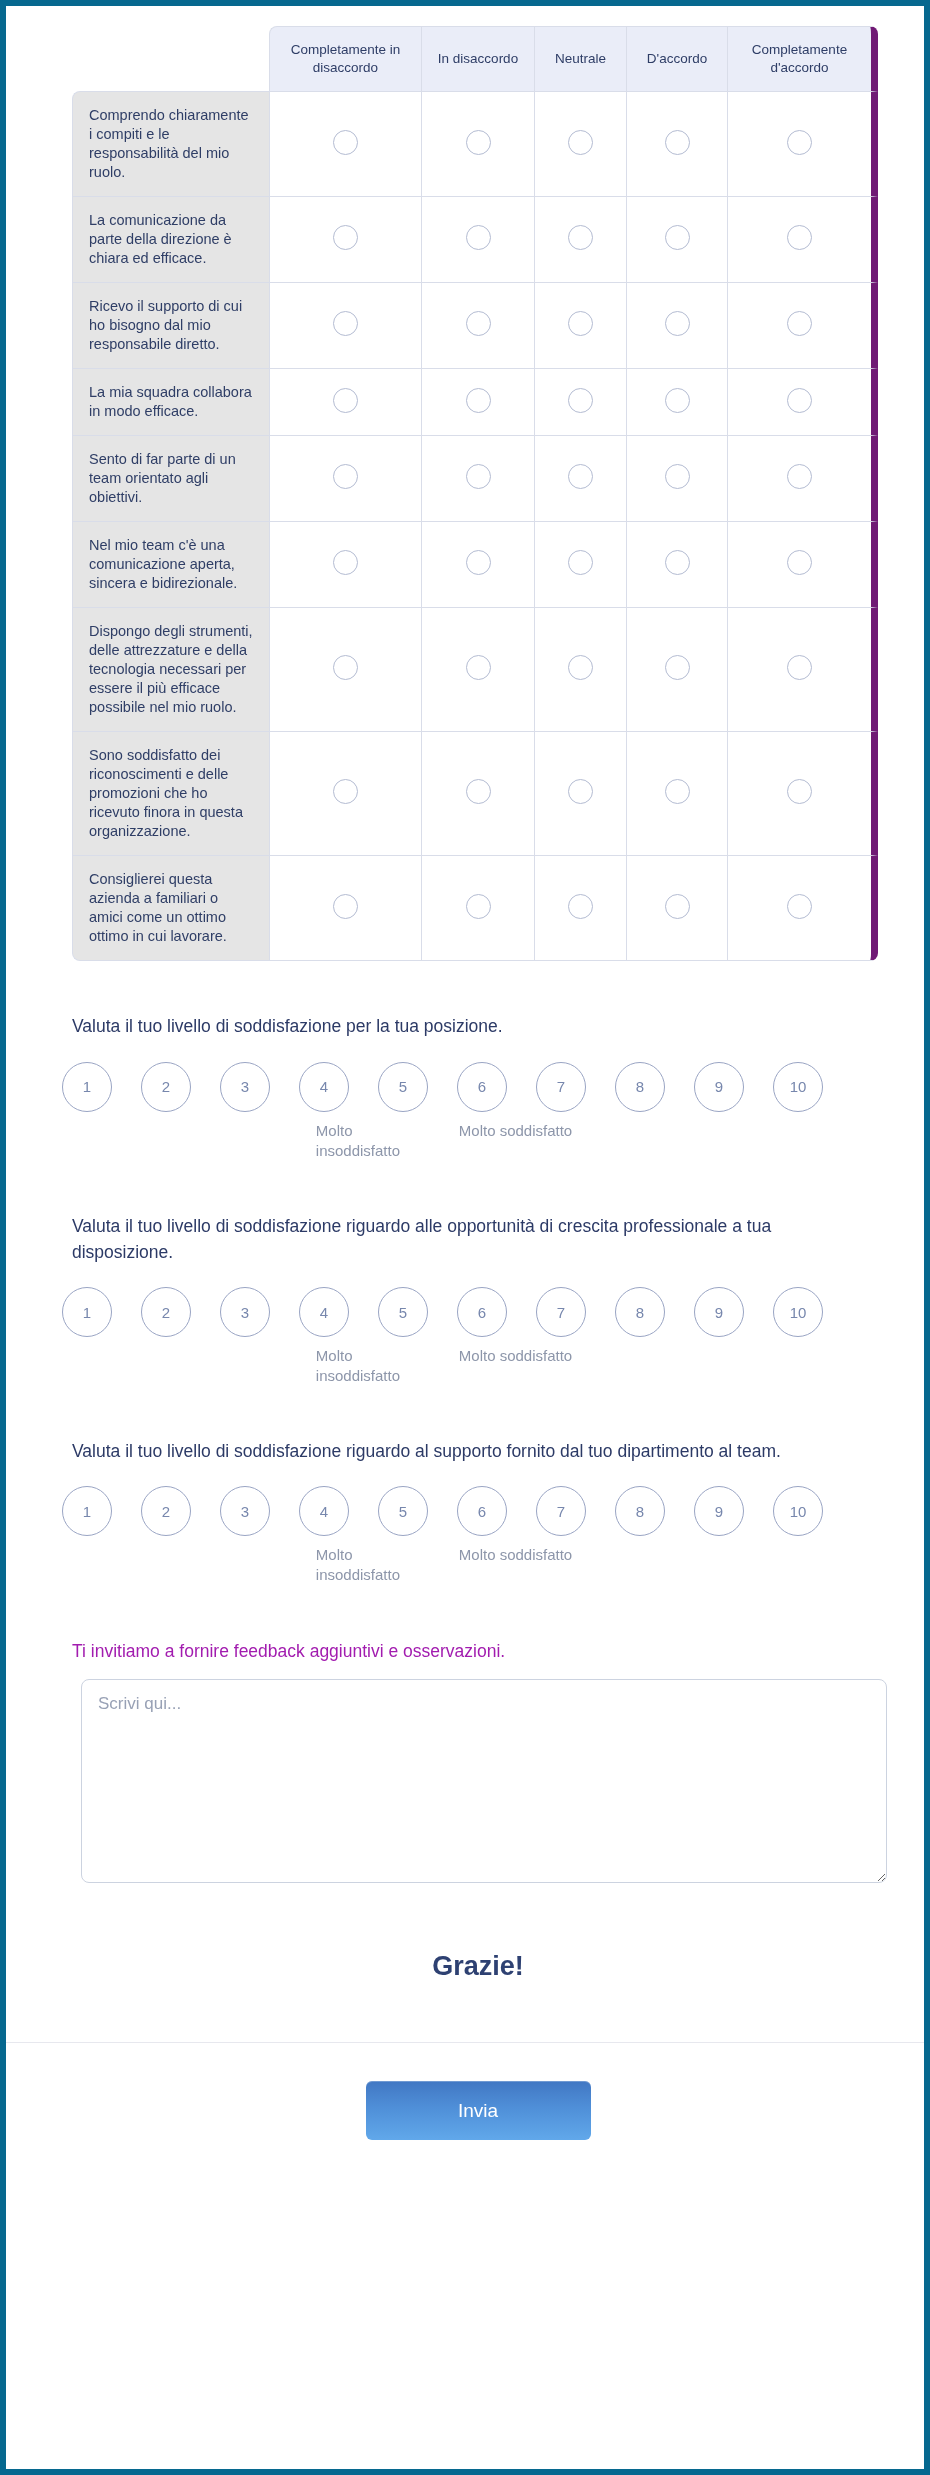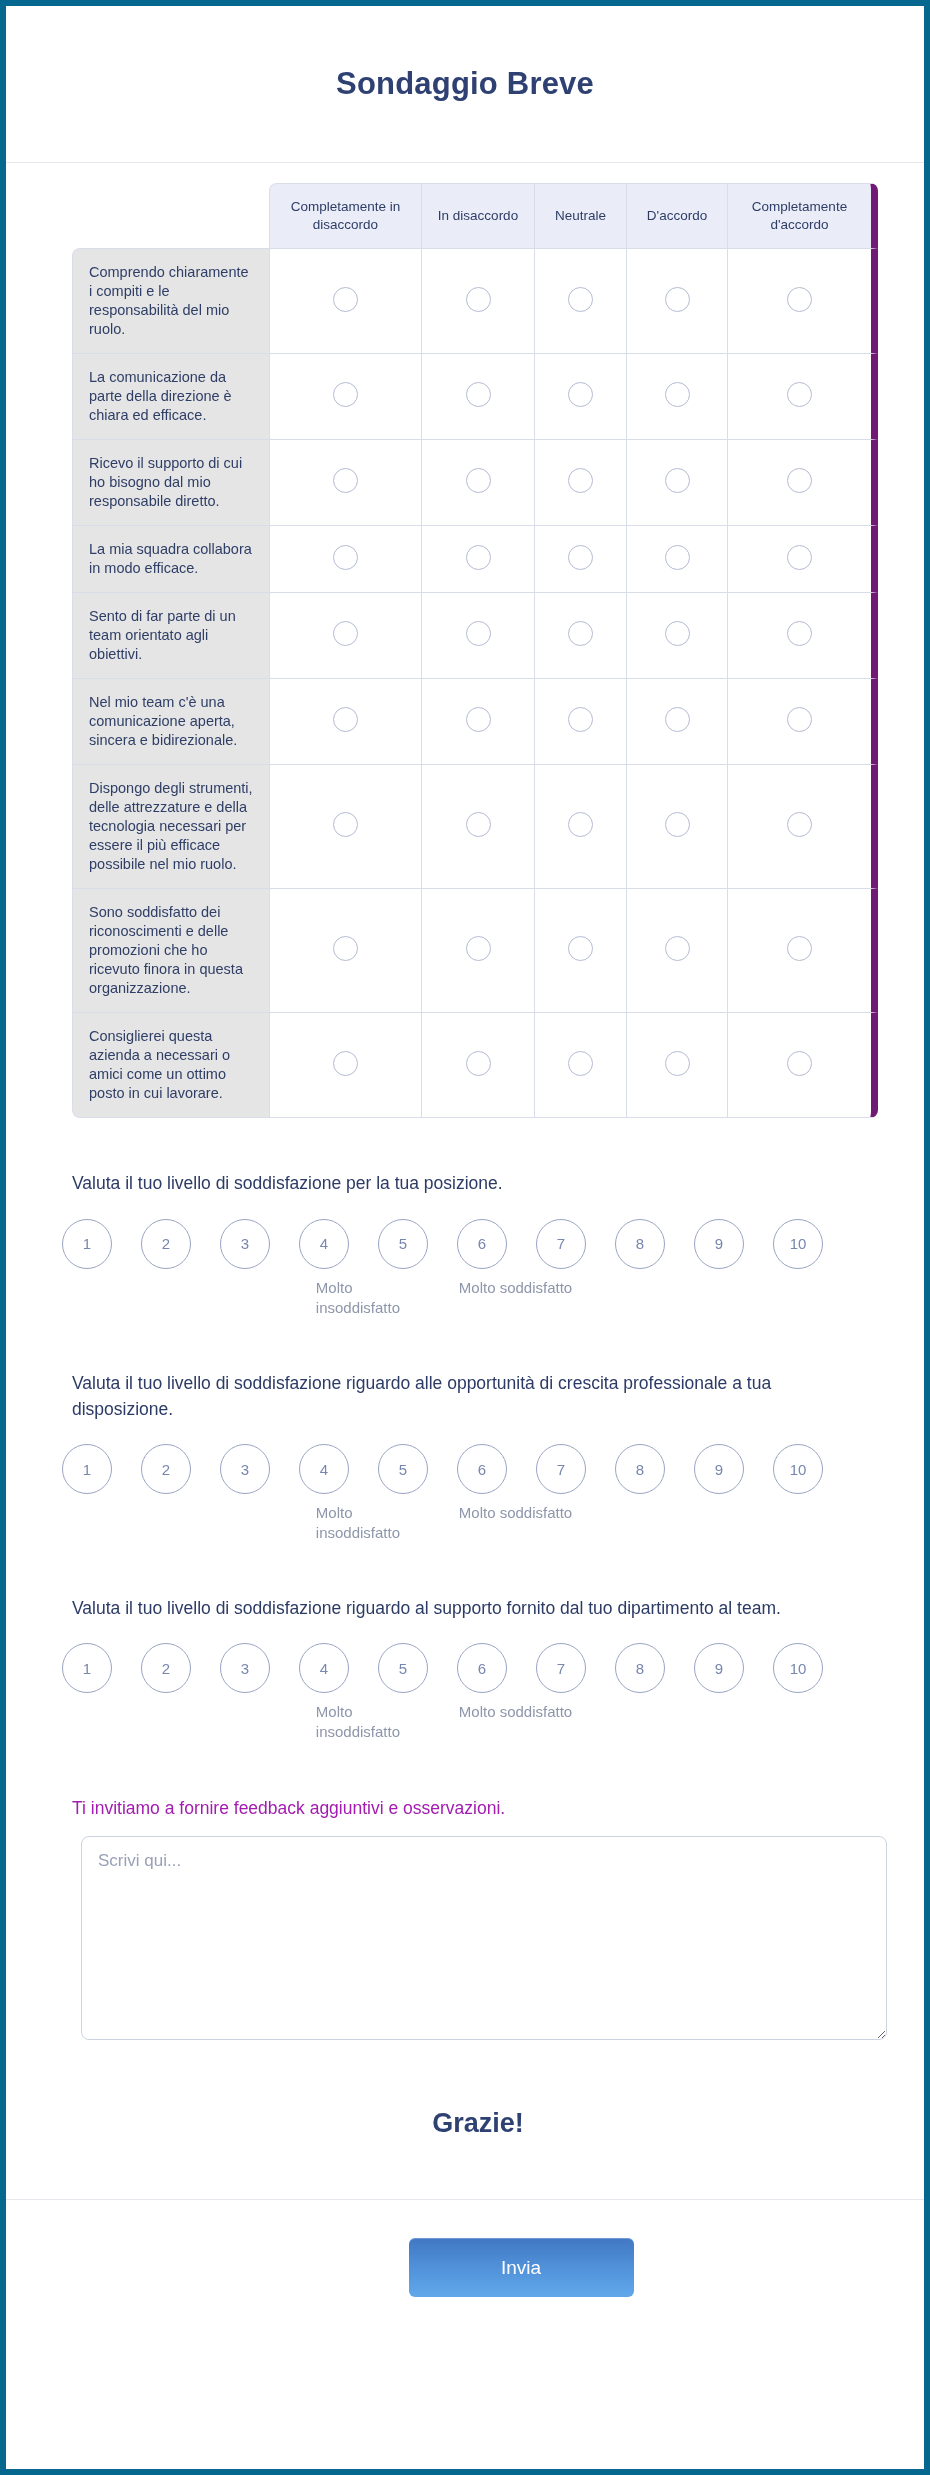--- a/index.html
+++ b/index.html
@@ -86,37 +86,34 @@
   }
   textarea.feedback::placeholder{color:#98a1b5;}
   
   .thanks{
     text-align:center;font-size:27px;font-weight:bold;color:#2e4172;
     margin-top:64px;
   }
   .footer-divider{
     border-top:1px solid #e7e8ee;margin-top:60px;
   }
-  .footer{padding-top:38px;display:flex;justify-content:flex-end;}
+  .footer{padding-top:38px;display:flex;justify-content:center;}
   .footer-inner{width:806px;margin-left:26px;display:flex;justify-content:center;}
   .submit-btn{
     width:225px;height:59px;border:none;border-radius:6px;cursor:pointer;
     background:linear-gradient(180deg,#4177c3 0%,#4f8fd8 45%,#61a8ea 100%);
     color:#ffffff;font-size:19px;font-family:"Liberation Sans","DejaVu Sans",sans-serif;
     box-shadow:inset 0 1px 0 rgba(255,255,255,.25);
   }
 </style>
 </head>
 <body>
 
 <div class="card">
 
-  <div class="title-band">
-    <div class="page-title">Sondaggio Breve</div>
-  </div>
 
   <div class="content">
 
 
     <table class="matrix">
       <colgroup>
         <col class="c-label">
           <col class="c1">
           <col class="c2">
           <col class="c3">
@@ -190,21 +187,21 @@
       </tr>
       <tr>
         <td class="row-label">Sono soddisfatto dei riconoscimenti e delle promozioni che ho ricevuto finora in questa organizzazione.</td>
         <td class="radio-cell"><span class="radio"></span></td>
         <td class="radio-cell"><span class="radio"></span></td>
         <td class="radio-cell"><span class="radio"></span></td>
         <td class="radio-cell"><span class="radio"></span></td>
         <td class="radio-cell"><span class="radio"></span></td>
       </tr>
       <tr class="last">
-        <td class="row-label">Consiglierei questa azienda a necessari o amici come un ottimo posto in cui lavorare.</td>
+        <td class="row-label">Consiglierei questa azienda a familiari o amici come un ottimo ottimo in cui lavorare.</td>
         <td class="radio-cell"><span class="radio"></span></td>
         <td class="radio-cell"><span class="radio"></span></td>
         <td class="radio-cell"><span class="radio"></span></td>
         <td class="radio-cell"><span class="radio"></span></td>
         <td class="radio-cell"><span class="radio"></span></td>
       </tr>
     </tbody>
       </table>
 
     <div class="scale-block">

